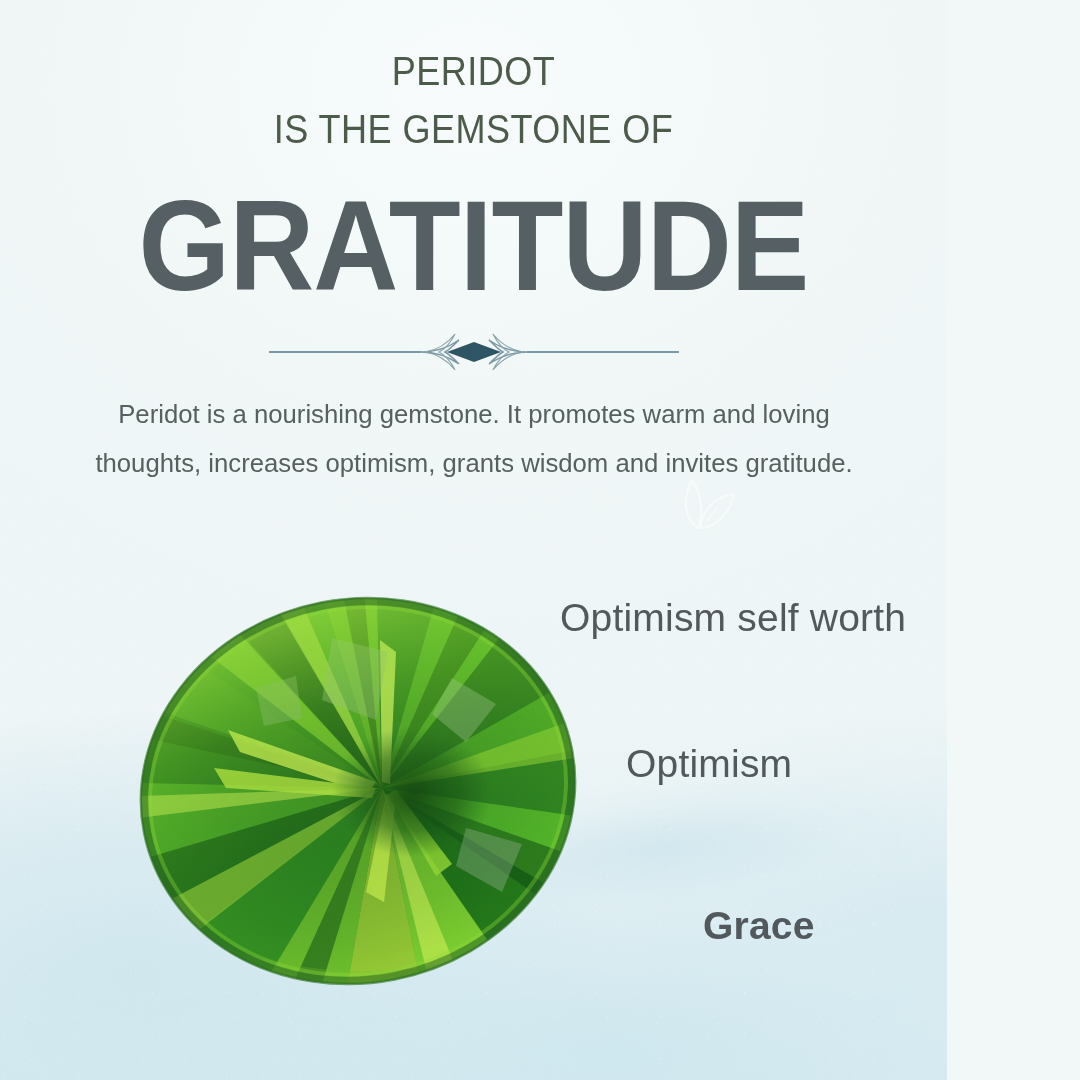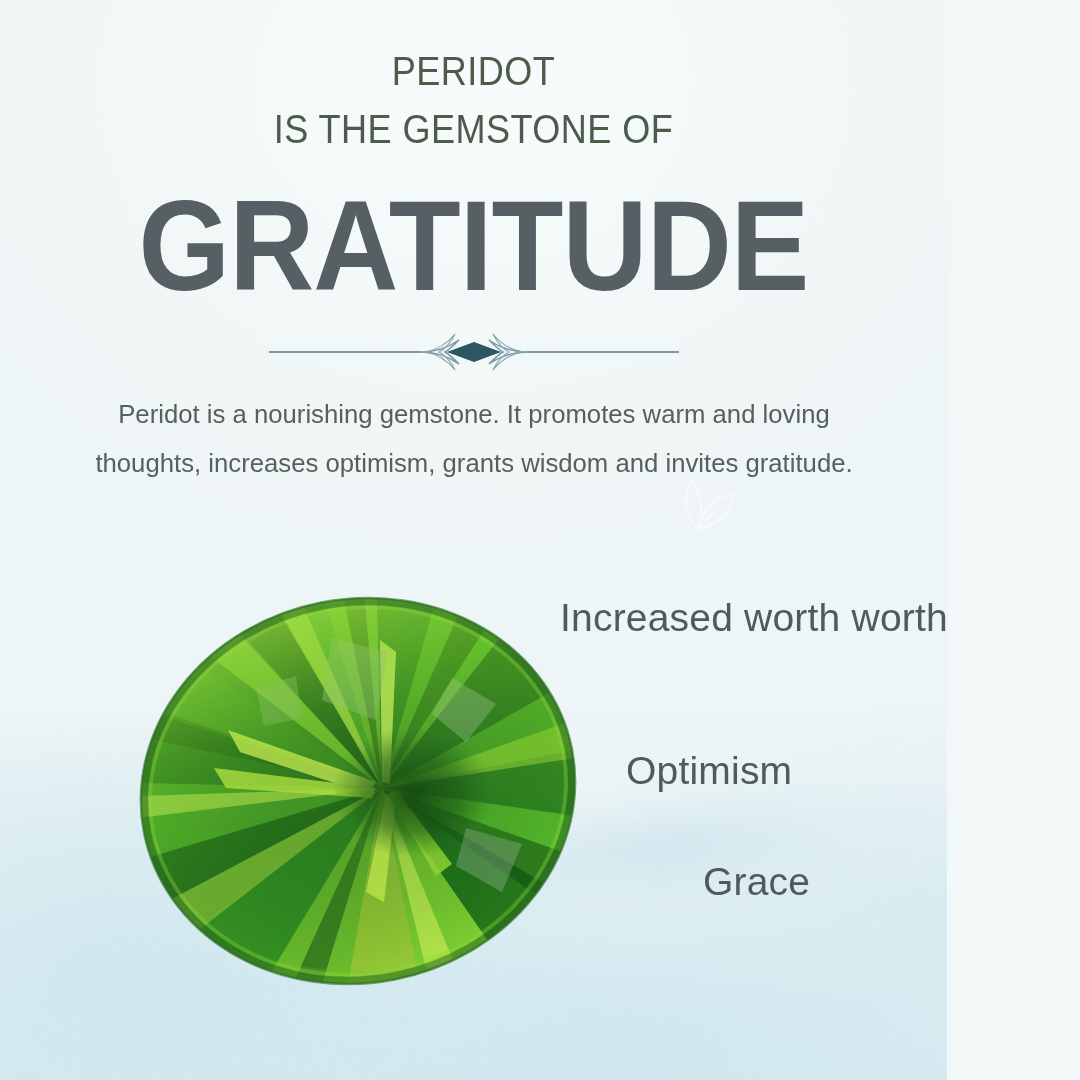--- a/index.html
+++ b/index.html
@@ -159,22 +159,22 @@
 
   
   .benefit {
     position: absolute;
     color: #51595c;
     font-family: "Liberation Sans", sans-serif;
     font-weight: 300;
     white-space: nowrap;
   }
   .benefit-0 { left: 560px; top: 596px; font-size: 39px; letter-spacing: 0.2px; }
-  .benefit-1 { left: 626px; top: 742px; font-size: 39px; letter-spacing: 0.2px; margin-top: 7px; }
-  .benefit-2 { left: 703px; top: 860px; font-size: 39px; letter-spacing: 0.2px; }
+  .benefit-1 { left: 626px; top: 742px; font-size: 39px; letter-spacing: 0.2px; }
+  .benefit-2 { left: 703px; top: 904px; font-size: 39px; letter-spacing: 0.2px; font-weight: bold; }
 </style>
 </head>
 <body>
 
 <div id="canvas">
 
   <div class="bg-base"></div>
   <div class="bg-wash-bottom"></div>
   <div class="bg-wash-edge"></div>
   <div class="bg-wash-streak"></div>
@@ -309,17 +309,17 @@
         <rect x="0" y="0" width="444" height="398" fill="url(#rimLight)"></rect>
 
         <ellipse cx="222" cy="199" rx="215" ry="189" transform="rotate(-11 222 199)" fill="none" stroke="#2a6a22" stroke-width="9" opacity="0.55"></ellipse>
         <ellipse cx="222" cy="199" rx="209" ry="183" transform="rotate(-11 222 199)" fill="none" stroke="#8ed93a" stroke-width="4" opacity="0.35"></ellipse>
       </g>
 
       <ellipse cx="222" cy="199" rx="218" ry="192" transform="rotate(-11 222 199)" fill="none" stroke="#2c6f23" stroke-width="2.5" opacity="0.65"></ellipse>
     </svg>
   </div>
 
-  <div class="benefit benefit-0">Increased worth worth</div>
+  <div class="benefit benefit-0">Optimism self worth</div>
   <div class="benefit benefit-1">Optimism</div>
   <div class="benefit benefit-2">Grace</div>
 
 </div>
 
 </body></html>

